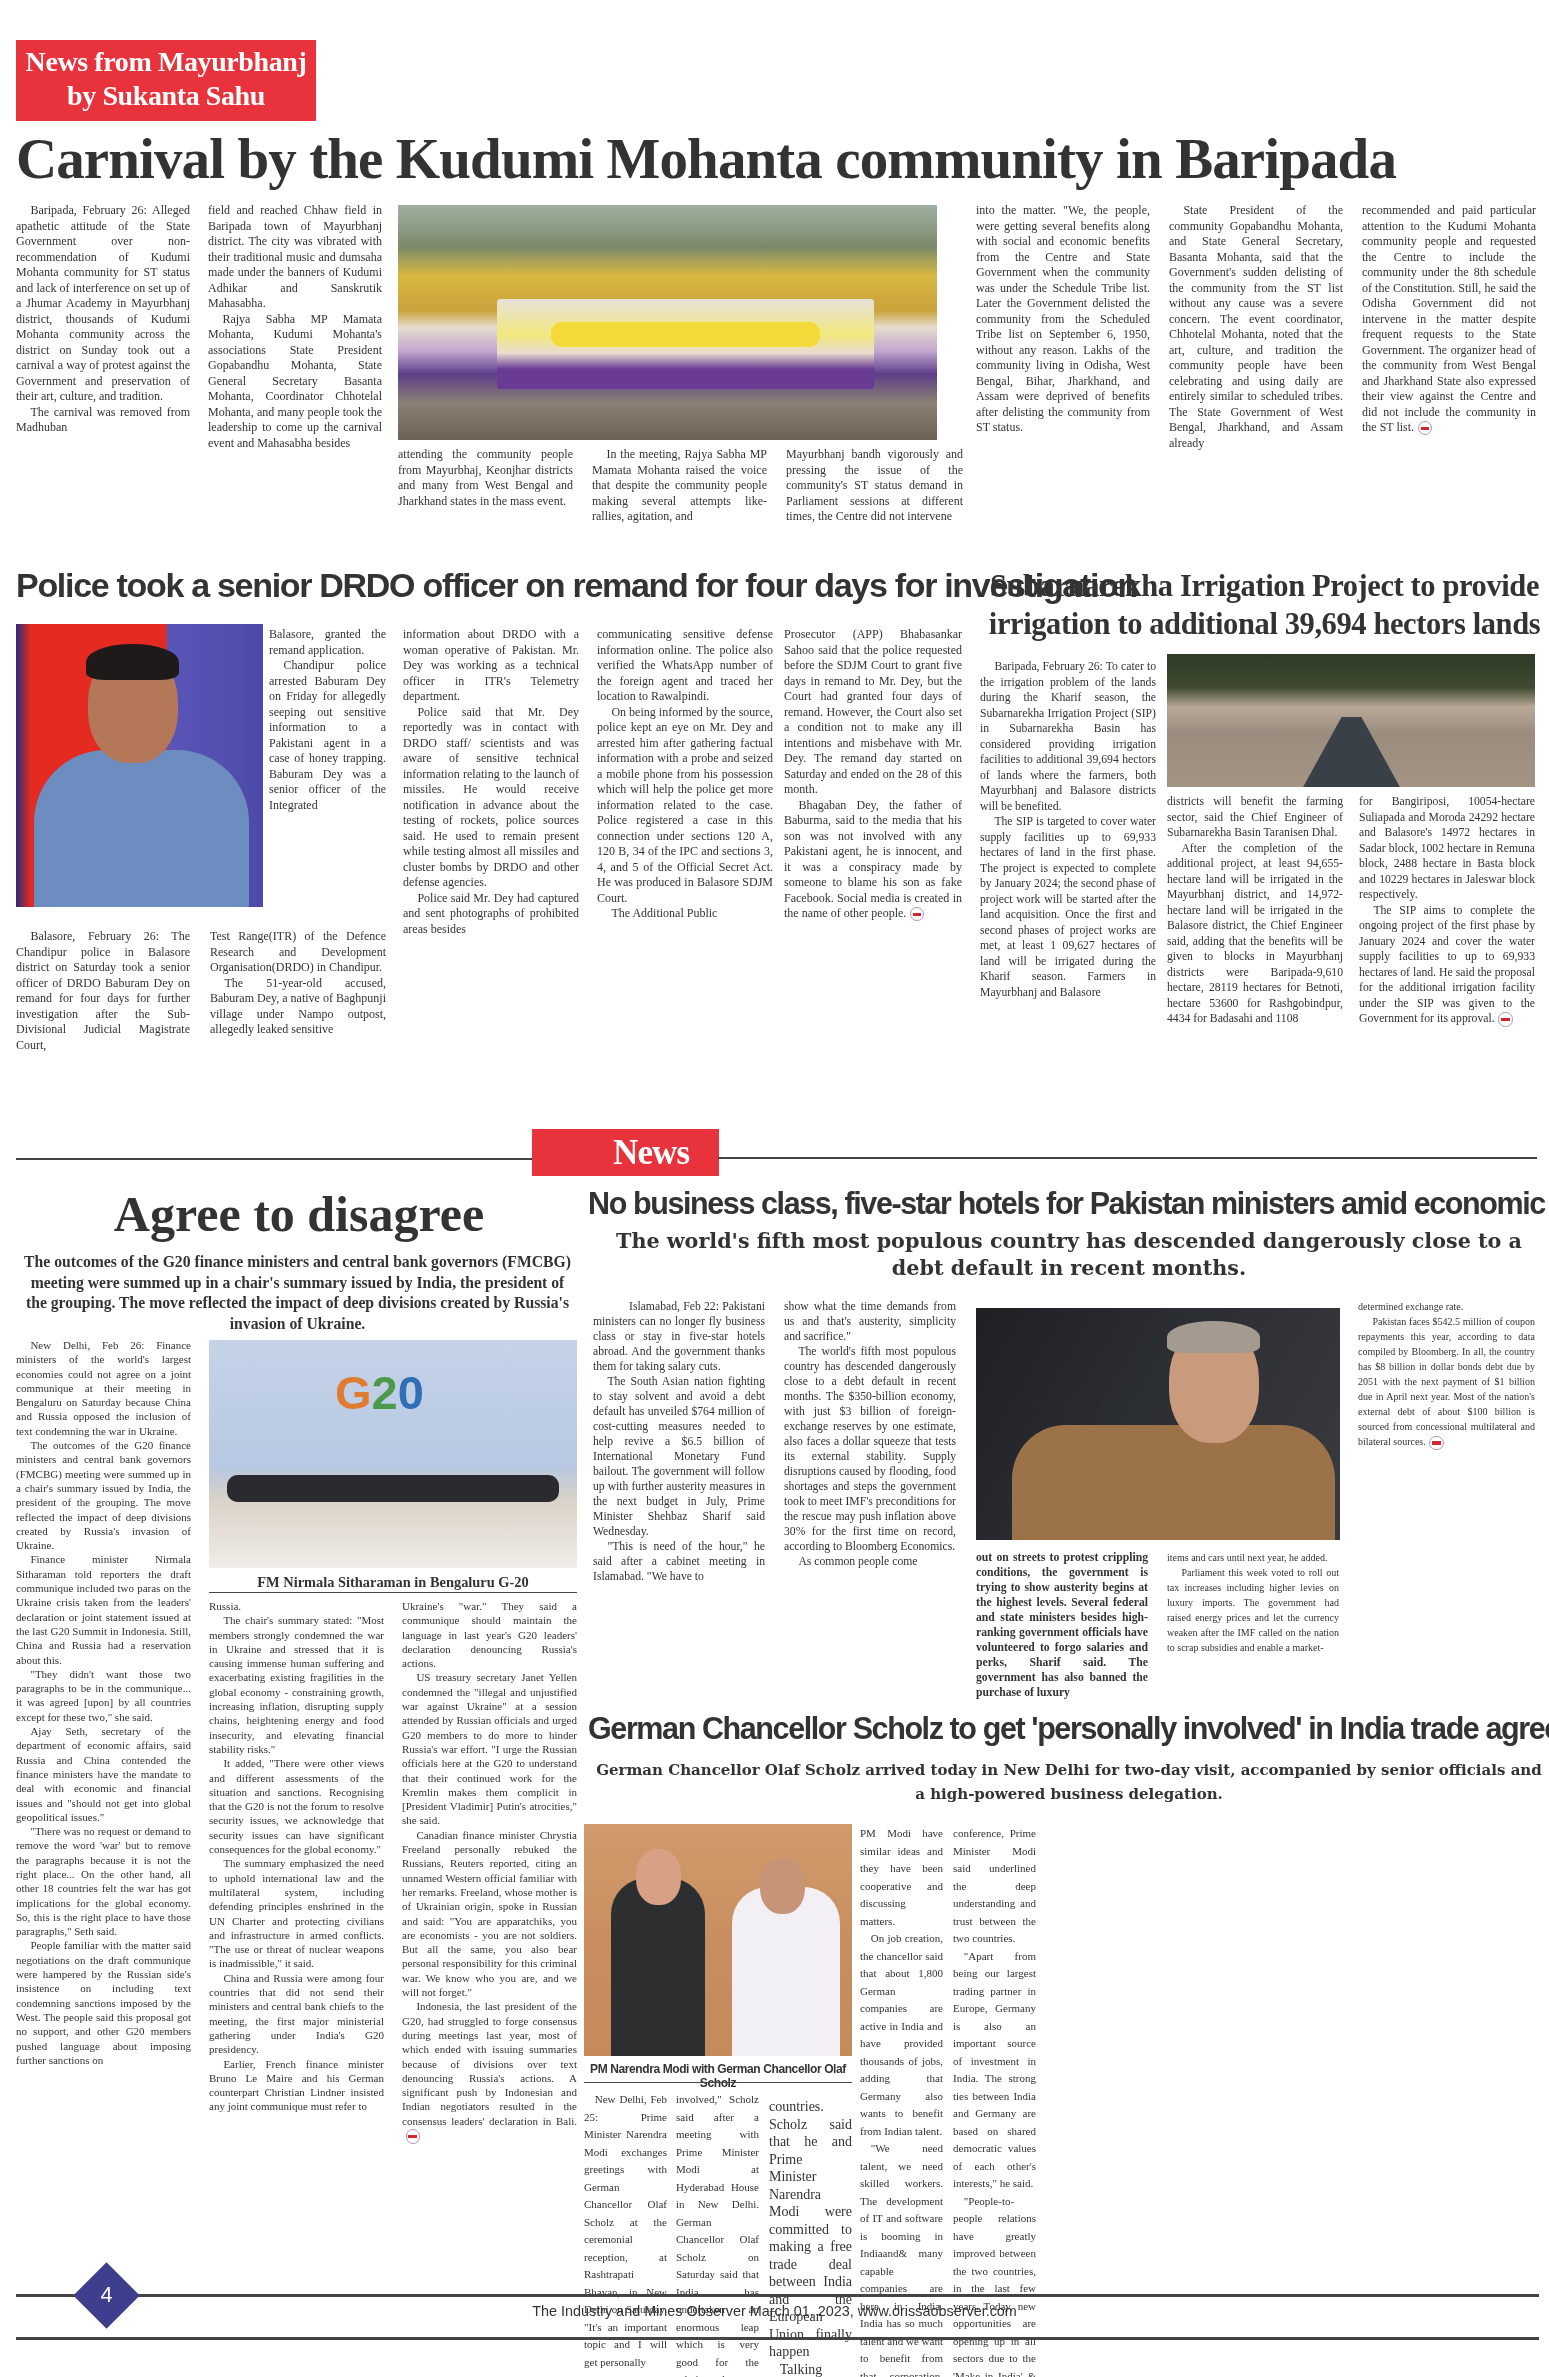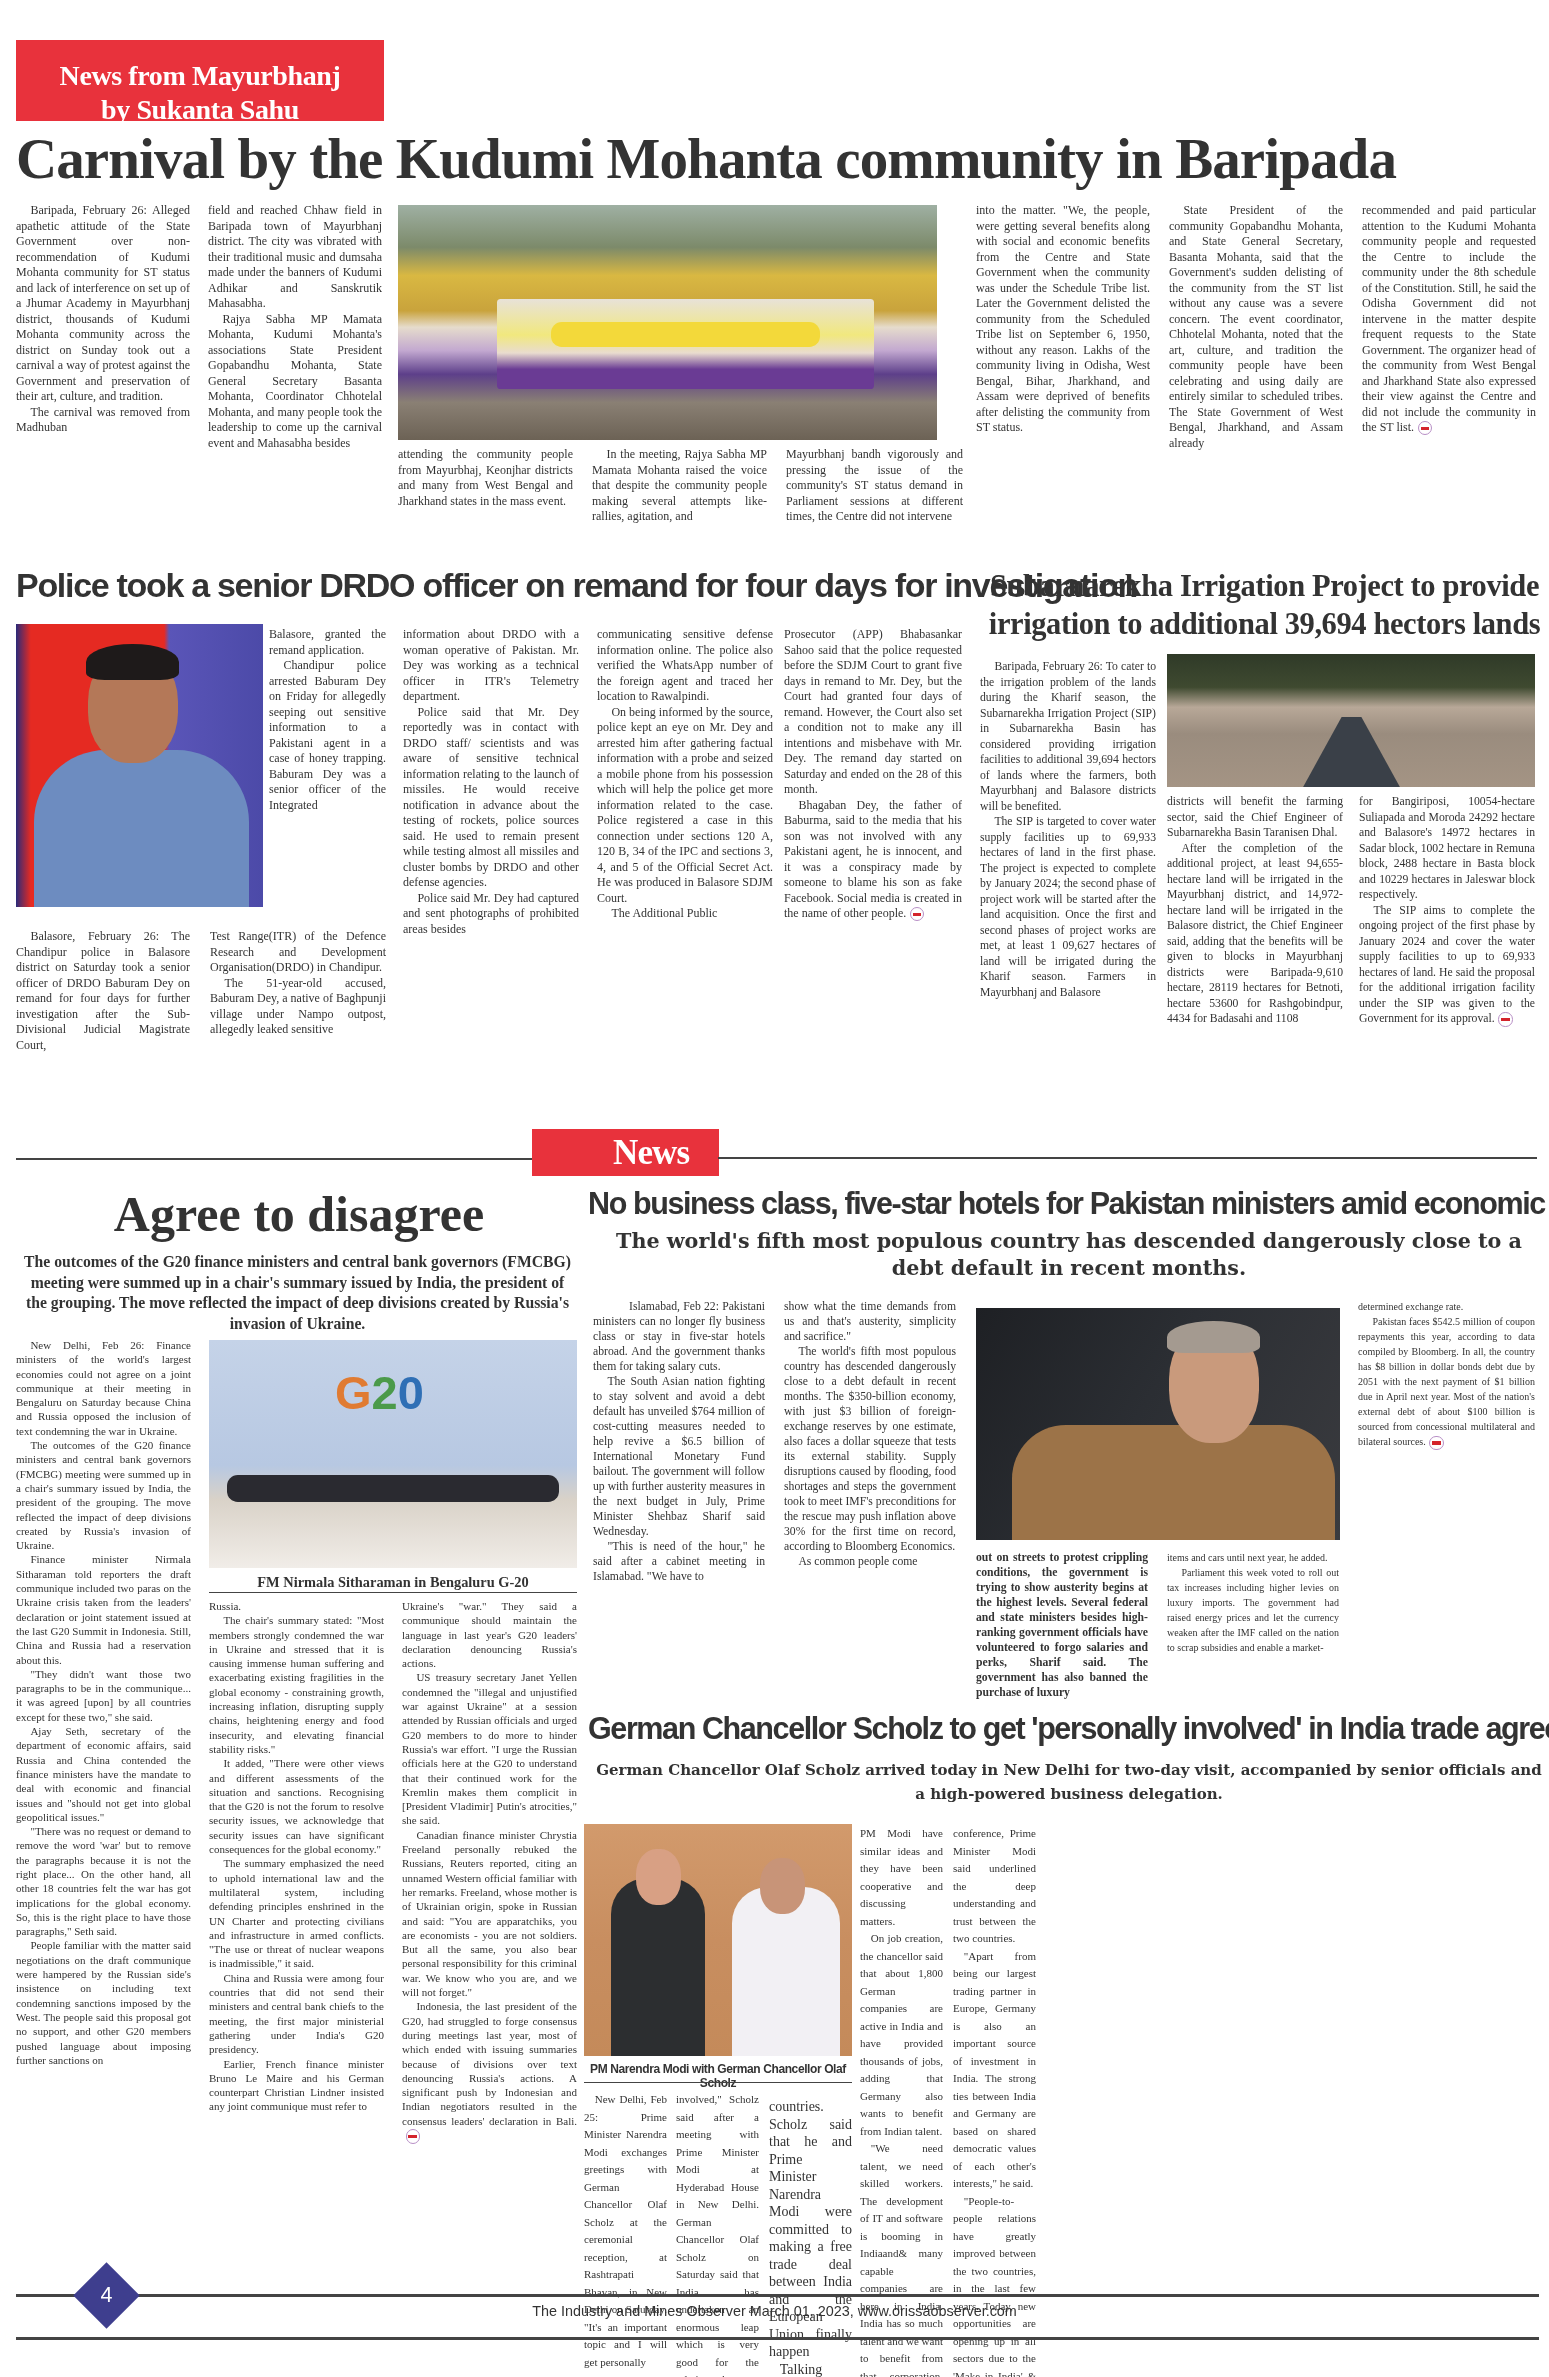--- a/index.html
+++ b/index.html
@@ -14,21 +14,21 @@
   .slab { font-family: "DejaVu Serif", serif; font-weight: bold; color: #333; text-align: center; }
   .photo { position: absolute; overflow: hidden; }
   .endmark { display: inline-block; width: 14.4px; height: 14.4px; border: 1.3px solid #b88fc6; border-radius: 50%; vertical-align: middle; position: relative; margin-left: 3.6px; }
   .endmark::after { content: ""; position: absolute; left: 1.8px; right: 1.8px; top: 4.5px; height: 3.6px; background: #d4242c; }
   .rule { position: absolute; background: #444; }
   .caption { position: absolute; font-weight: bold; text-align: center; font-size: 14.4px; color: #333; }
 </style>
 </head>
 <body>
 
-<div class="abs" style="left:16px;top:40px;width:368px;height:81px;background:#e8323c;color:#fff;text-align:center;font-family:'Liberation Sans Narrow','Liberation Sans',sans-serif;font-weight:bold;font-size:28px;line-height:34px;padding-top:19px;letter-spacing:-0.4px;">
+<div class="abs" style="left:16px;top:40px;width:300px;height:81px;background:#e8323c;color:#fff;text-align:center;font-family:'Liberation Sans Narrow','Liberation Sans',sans-serif;font-weight:bold;font-size:28px;line-height:34px;padding-top:5px;letter-spacing:-0.4px;">
   <div style="font-family:'Liberation Serif',serif;">News from Mayurbhanj</div>
   <div style="font-family:'Liberation Serif',serif;">by Sukanta Sahu</div>
 </div>
 
 <div class="abs hl-serif" style="left:16px;top:126px;width:1526px;font-size:57px;line-height:66px;letter-spacing:-0.9px;">Carnival by the Kudumi Mohanta community in Baripada</div>
 
 <div class="col" style="left:16px;top:203px;width:174px;">
   <p>Baripada, February 26: Alleged apathetic attitude of the State Government over non-recommendation of Kudumi Mohanta community for ST status and lack of interference on set up of a Jhumar Academy in Mayurbhanj district, thousands of Kudumi Mohanta community across the district on Sunday took out a carnival a way of protest against the Government and preservation of their art, culture, and tradition.</p>
   <p>The carnival was removed from Madhuban</p>
 </div>

